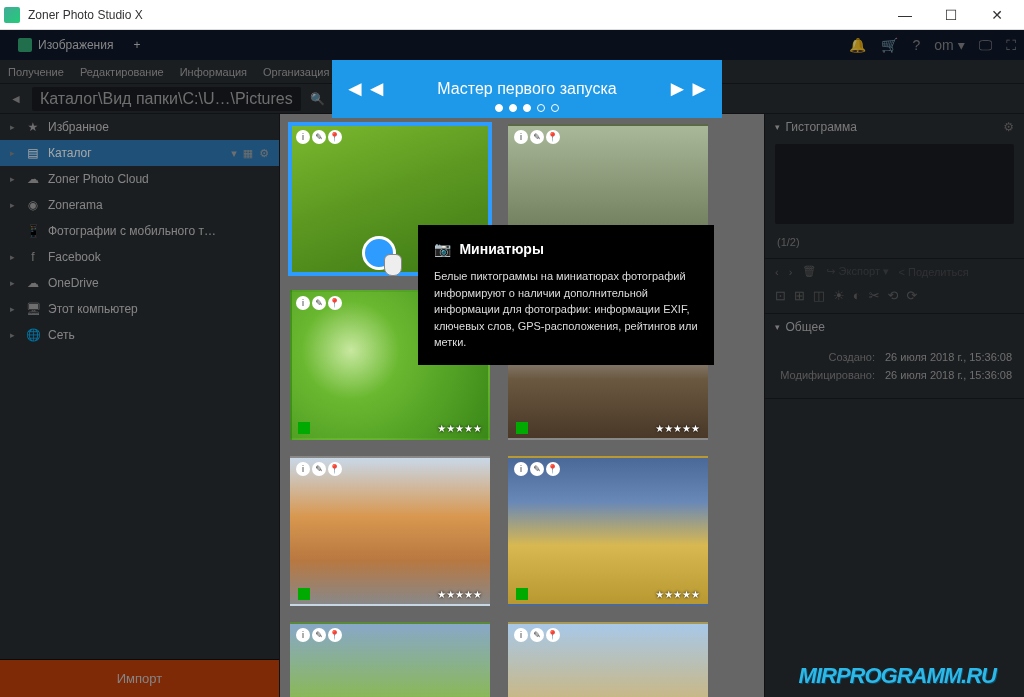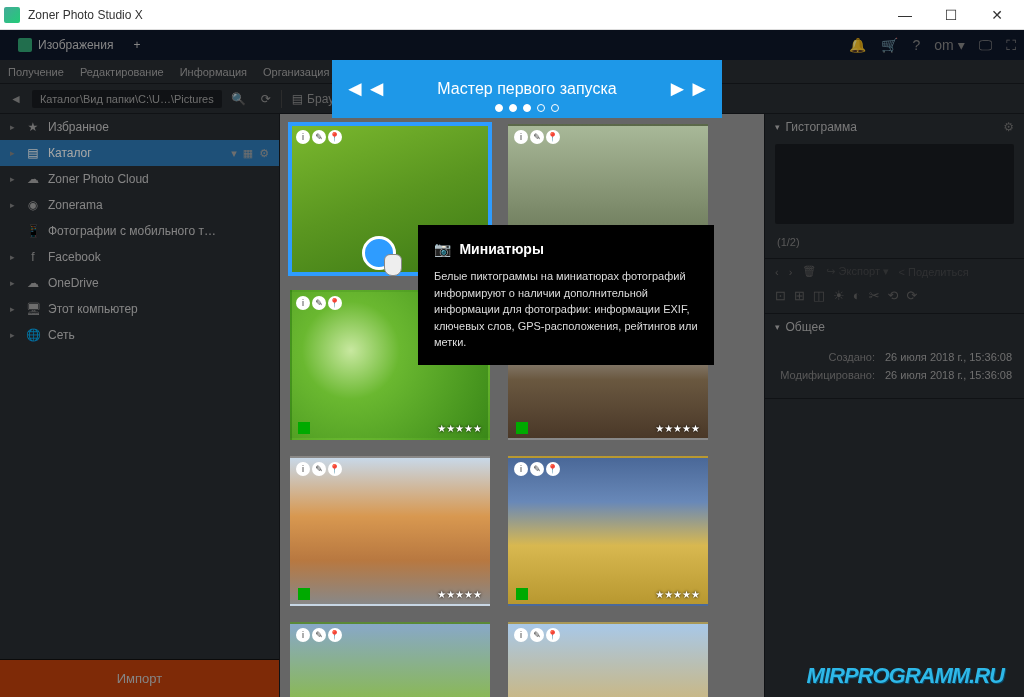--- a/index.html
+++ b/index.html
@@ -16,21 +16,21 @@
 .tabbar .tabicon { width: 14px; height: 14px; background: #3a7; border-radius: 2px; margin-right: 6px; }
 .tab { display: flex; align-items: center; color: #ccc; font-size: 12px; padding: 0 10px; height: 100%; }
 .tabbar .right { margin-left: auto; display: flex; align-items: center; gap: 14px; }
 .tabbar .right .ico { color: #888; font-size: 14px; cursor: pointer; }
 
 .menubar { height: 24px; background: #2a2e33; display: flex; align-items: center; padding: 0 8px; gap: 16px; border-bottom: 1px solid #1a1d21; }
 .menubar .mitem { color: #aaa; font-size: 11px; cursor: pointer; }
 
 .toolbar { height: 30px; background: #2a2e33; display: flex; align-items: center; padding: 0 6px; gap: 6px; border-bottom: 1px solid #1a1d21; }
 .toolbar .tbtn { color: #999; font-size: 12px; cursor: pointer; display: flex; align-items: center; gap: 4px; padding: 2px 4px; }
-.toolbar .path { background: #1a1d21; color: #aaa; font-size: 11px; padding: 3px 8px; border-radius: 2px; flex: 0 0 auto; }
+.toolbar .path { background: #1a1d21; color: #aaa; font-size: 16px; padding: 3px 8px; border-radius: 2px; flex: 0 0 auto; }
 .toolbar .sep { width: 1px; height: 18px; background: #444; }
 .toolbar .slider { width: 90px; height: 3px; background: #555; position: relative; }
 .toolbar .slider::after { content: ''; position: absolute; top: -4px; left: 50%; width: 10px; height: 10px; background: #888; border-radius: 50%; }
 .toolbar .modes { margin-left: auto; display: flex; gap: 0; }
 .toolbar .mode { color: #8a8a8a; font-size: 12px; padding: 6px 14px; cursor: pointer; }
 .toolbar .mode.active { background: #2e7cb8; color: #fff; }
 
 .main { flex: 1; display: flex; overflow: hidden; }
 
 .sidebar { width: 280px; background: #2a2e33; border-right: 1px solid #1a1d21; display: flex; flex-direction: column; }
@@ -89,21 +89,21 @@
 .tooltip { position: absolute; top: 195px; left: 418px; width: 296px; background: #000; color: #fff; padding: 14px 16px; z-index: 60; font-size: 11px; line-height: 1.5; }
 .tooltip .thead { display: flex; align-items: center; gap: 8px; margin-bottom: 8px; }
 .tooltip .thead .tico { color: #2e9cff; font-size: 14px; }
 .tooltip .thead .ttitle { font-size: 14px; font-weight: 600; }
 .tooltip .tbody { color: #ddd; }
 
 .mouse-pointer { position: absolute; top: 206px; left: 362px; z-index: 55; }
 .mouse-pointer .circ { width: 34px; height: 34px; background: #2e9cff; border-radius: 50%; border: 3px solid #fff; }
 .mouse-pointer .mini { position: absolute; bottom: -6px; right: -6px; width: 18px; height: 22px; background: #eee; border: 1px solid #888; border-radius: 6px 6px 8px 8px; }
 
-.watermark { position: absolute; bottom: 8px; right: 20px; color: #2eb8e8; font-size: 22px; font-weight: 900; font-style: italic; text-shadow: 1px 1px 0 #0a4a68; letter-spacing: -1px; z-index: 70; }
+.watermark { position: absolute; bottom: 8px; right: 28px; color: #2eb8e8; font-size: 22px; font-weight: 900; font-style: italic; text-shadow: 1px 1px 0 #0a4a68; letter-spacing: -1px; z-index: 70; }
 
 .dim-overlay { position: absolute; inset: 0; background: rgba(0,0,0,0.35); z-index: 40; pointer-events: none; }
 .content, .wizard, .tooltip, .mouse-pointer, .watermark { z-index: 45; }
 .toolbar .modes { z-index: 46; position: relative; }
 </style>
 </head>
 <body>
 
 <div class="titlebar">
   <div class="logo"></div>

